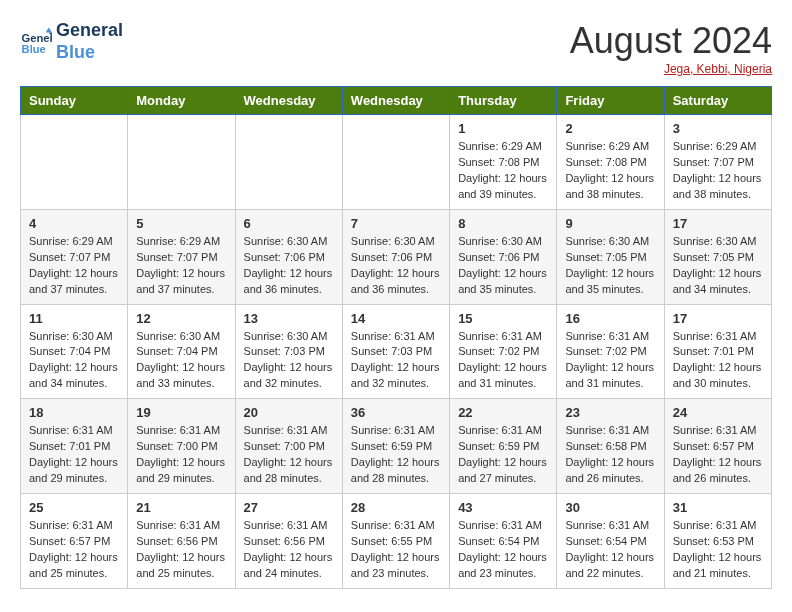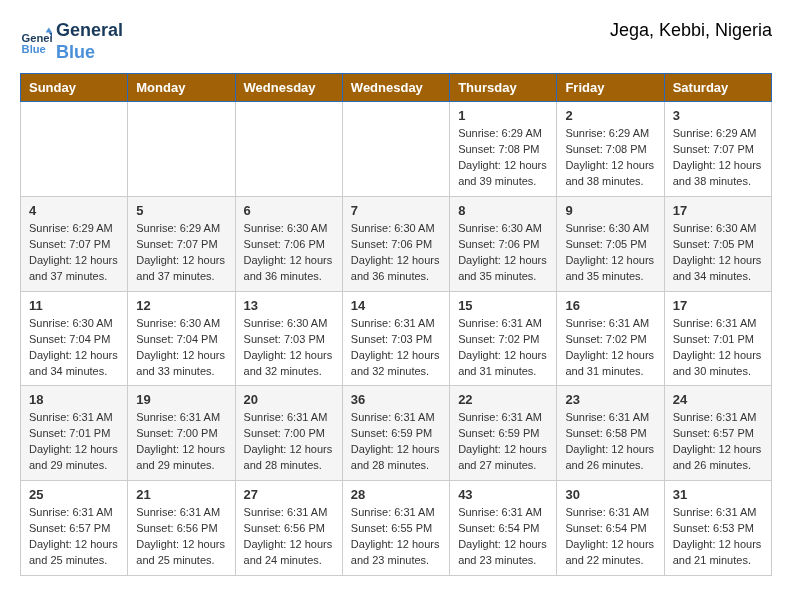--- a/index.html
+++ b/index.html
@@ -27,30 +27,31 @@
     }
     .title-block {
       text-align: right;
     }
     .month-year {
       font-size: 36px;
       font-weight: 300;
       color: #333;
     }
     .location {
-      font-size: 18px;
-      color: #000000;
+      font-size: 12px;
+      color: #b91c1c;
+      text-decoration: underline;
     }
     .calendar {
       width: 100%;
       border-collapse: collapse;
       border: 1px solid #ccc;
     }
     .calendar th {
-      background-color: #a16207;
+      background-color: #4d7c0f;
       color: #fff;
       text-align: left;
       padding: 6px 8px;
       font-size: 13px;
       font-weight: bold;
       border: 1px solid #2a68b9;
     }
     .calendar td {
       vertical-align: top;
       padding: 6px 8px;
@@ -93,20 +94,21 @@
       <text x="2" y="34" font-size="14" font-weight="bold" fill="#4a90d9">Blue</text>
       <polygon points="32,8 40,8 36,2" fill="#4a90d9"></polygon>
       <polygon points="36,8 40,14 40,8" fill="#2a5a99"></polygon>
     </svg>
     <div style="display:flex;flex-direction:column;line-height:1.2;">
       <span style="font-size:18px;font-weight:bold;color:#1a3a5c;">General</span>
       <span style="font-size:18px;font-weight:bold;color:#4a90d9;">Blue</span>
     </div>
   </div>
   <div class="title-block">
+    <div class="month-year">August 2024</div>
     <div class="location">Jega, Kebbi, Nigeria</div>
   </div>
 </div>
 
 <table class="calendar">
   <thead>
     <tr>
     <th>Sunday</th>
         <th>Monday</th>
         <th>Wednesday</th>

